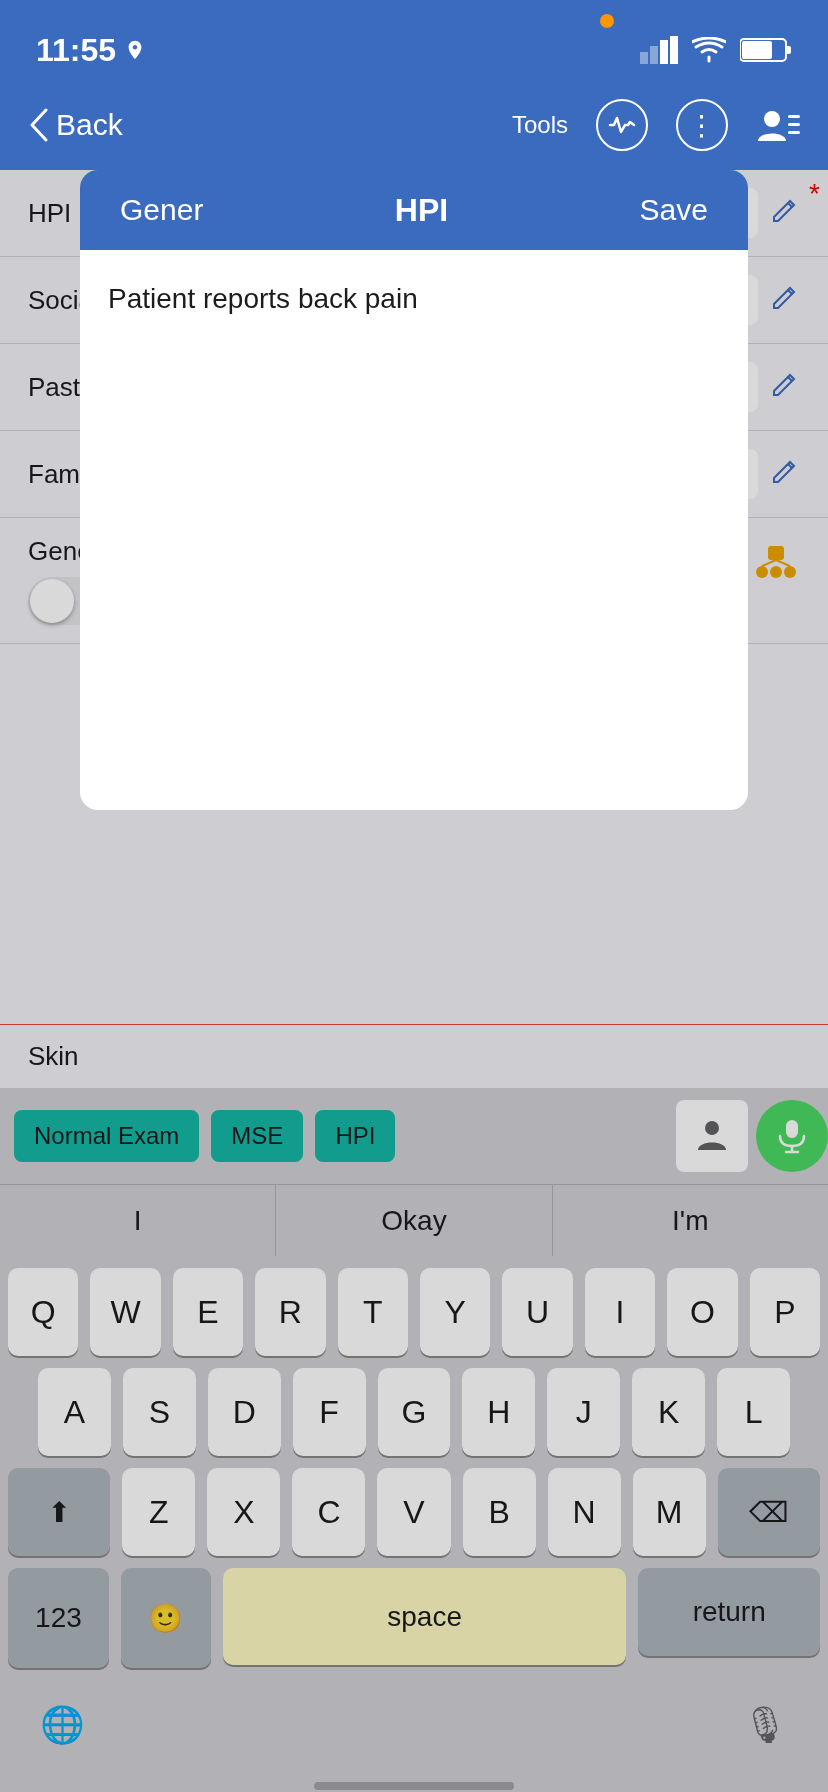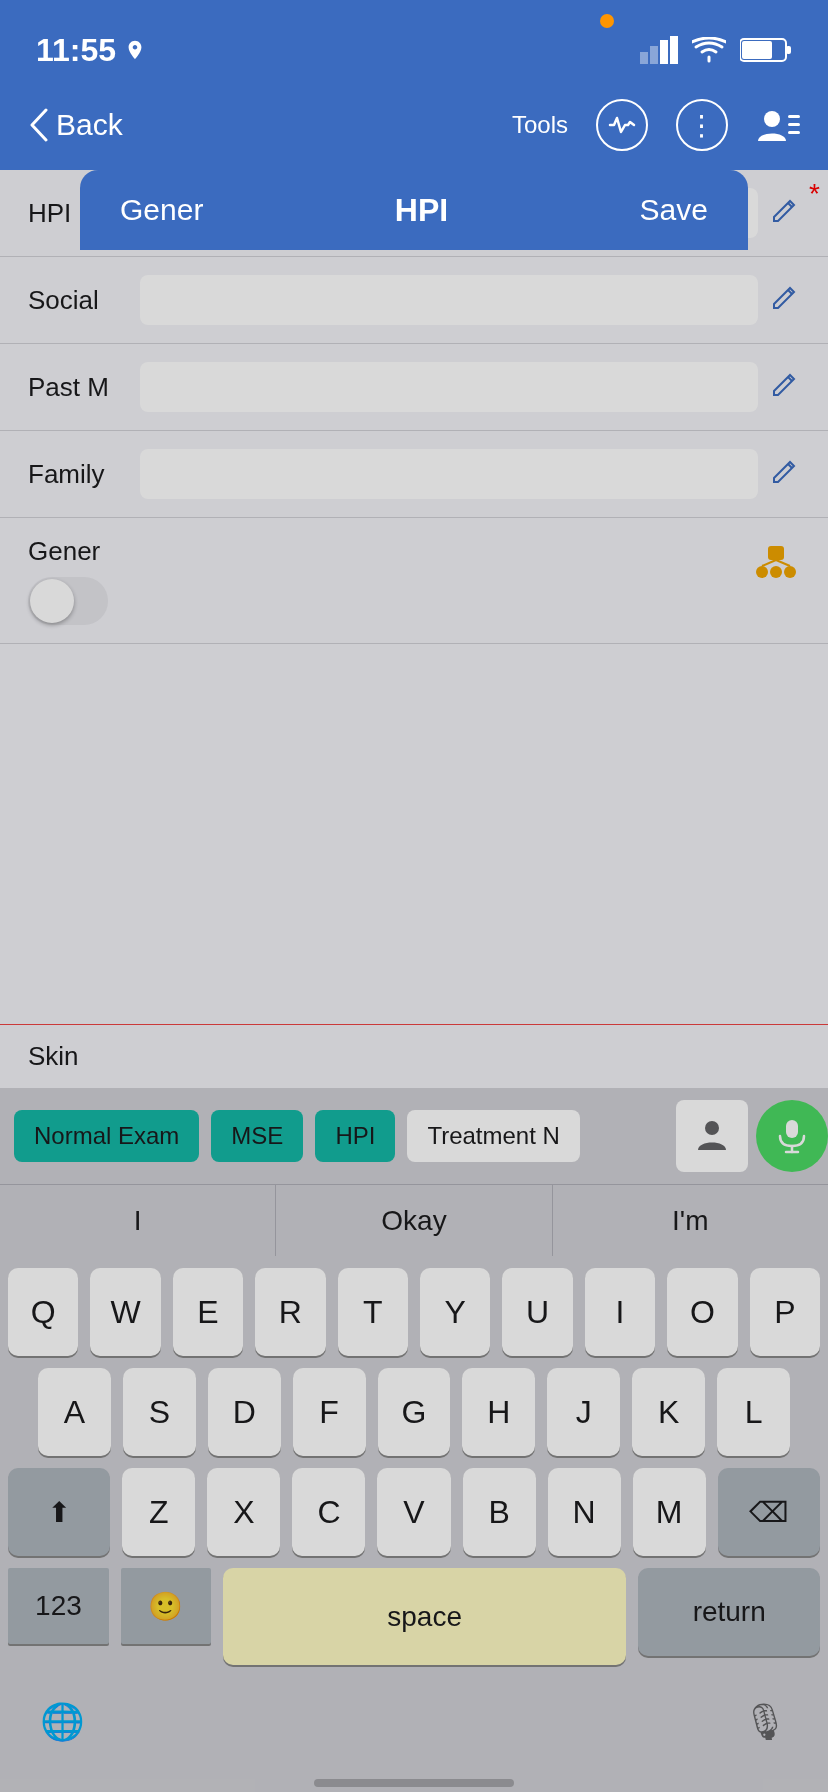--- a/index.html
+++ b/index.html
@@ -261,22 +261,22 @@
       justify-content: center;
       font-size: 32px;
       font-weight: 400;
       color: #1c1c1e;
       box-shadow: 0 2px 0 #888;
       flex: 1;
       max-width: 78px;
     }
     .key-dark {
       background: #adb5bd;
-      border-radius: 2px;
-      height: 76px;
+      border-radius: 10px;
+      height: 100px;
       min-width: 68px;
       display: flex;
       align-items: center;
       justify-content: center;
       font-size: 28px;
       font-weight: 400;
       color: #1c1c1e;
       box-shadow: 0 2px 0 #888;
       flex: 1;
       max-width: 120px;
@@ -548,35 +548,37 @@
         <div class="dim-overlay" style="height:2000px;"></div>
 
         <div style="position:absolute; top:0; left:0; right:0; z-index:30;">
 
           <div class="modal-header">
             <span class="modal-close">Gener</span>
             <span class="modal-title">HPI</span>
             <span class="modal-save">Save</span>
           </div>
 
+          <div class="modal-body">
+            <textarea class="modal-textarea" style="caret-color: rgb(59, 107, 191);">Patient reports back pain</textarea>
+          </div>
         </div>
       </div>
     </div>
 
     <div style="height:380px; background:#f2f2f7;"></div>
 
     <div class="skin-section">
       <span>Skin</span>
     </div>
 
     <div class="quick-bar">
       <button class="quick-btn">Normal Exam</button>
       <button class="quick-btn">MSE</button>
       <button class="quick-btn">HPI</button>
-      <button class="quick-btn-partial">Treatment N</button>
       <div class="quick-icons">
         <div class="person-icon-gray">
           <svg width="36" height="36" viewBox="0 0 36 36" fill="#636366">
             <circle cx="18" cy="10" r="7"></circle>
             <path d="M4 32 C4 22 32 22 32 32" fill="#636366"></path>
           </svg>
         </div>
         <div class="mic-icon-green">
           <svg width="32" height="36" viewBox="0 0 32 36" fill="white">
             <rect x="10" y="2" width="12" height="18" rx="6" fill="white"></rect>

